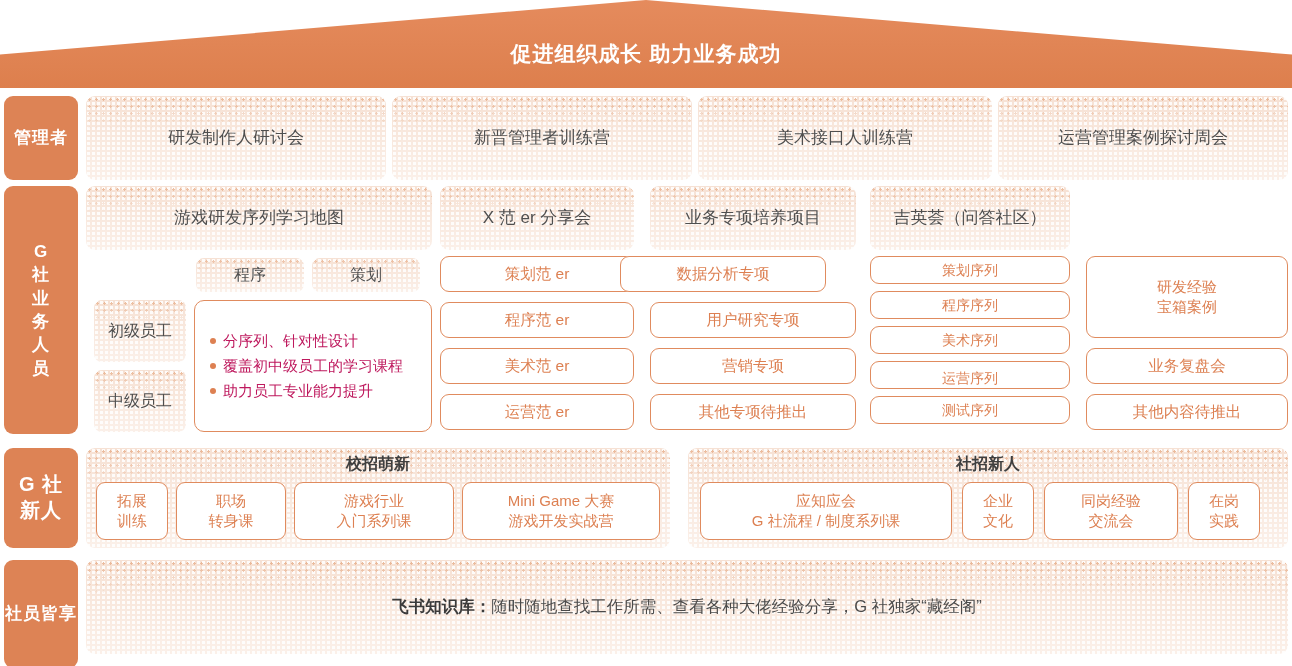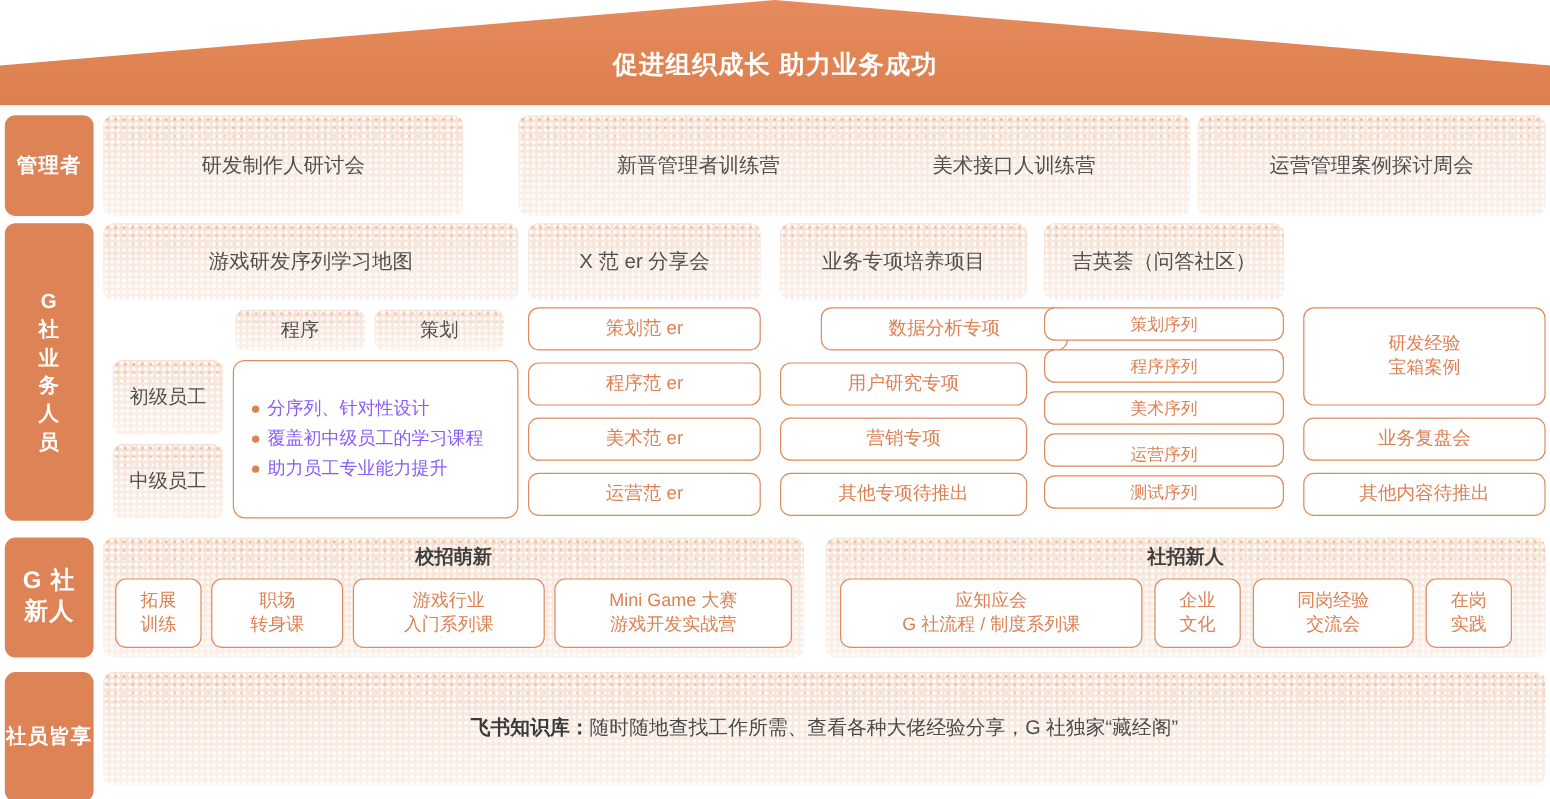--- a/index.html
+++ b/index.html
@@ -64,21 +64,21 @@
     text-align:center;font-size:16px;color:#4f4f4f;box-sizing:border-box;
   }
 
   .bulletbox{
     border:1.5px solid #e08b5e;border-radius:10px;background:#fff;
     box-sizing:border-box;padding:8px 10px 8px 12px;
     display:flex;flex-direction:column;justify-content:center;
   }
   .bulletbox ul{margin:0;padding:0 0 0 16px;list-style:none;}
   .bulletbox li{
-    position:relative;color:#8b5cf6;font-size:15px;line-height:1.62;
+    position:relative;color:#be185d;font-size:15px;line-height:1.62;
     margin:1px 0;
   }
   .bulletbox li::before{
     content:"";position:absolute;left:-13px;top:9px;
     width:6px;height:6px;border-radius:50%;background:#dd8052;
   }
 
   .grouphdr{
     position:absolute;left:0;right:0;top:6px;text-align:center;
     font-size:16px;font-weight:bold;color:#3f3f3f;z-index:3;
@@ -99,21 +99,21 @@
     <div class="roof-title">促进组织成长 助力业务成功</div>
   </div>
 
   <div class="sidebar-tab" style="position:absolute;left:4px;top:96px;width:74px;height:84px;font-size:17px;">
     <span>管理者</span>
   </div>
 
   <div class="dotcard" style="position:absolute;left:86px;top:96px;width:300px;height:84px;">
     <div class="card-title">研发制作人研讨会</div>
   </div>
-  <div class="dotcard" style="position:absolute;left:392px;top:96px;width:300px;height:84px;margin-left:40px;">
+  <div class="dotcard" style="position:absolute;left:392px;top:96px;width:300px;height:84px;">
     <div class="card-title">新晋管理者训练营</div>
   </div>
   <div class="dotcard" style="position:absolute;left:698px;top:96px;width:294px;height:84px;">
     <div class="card-title">美术接口人训练营</div>
   </div>
   <div class="dotcard" style="position:absolute;left:998px;top:96px;width:290px;height:84px;">
     <div class="card-title">运营管理案例探讨周会</div>
   </div>
 
   <div class="sidebar-tab" style="position:absolute;left:4px;top:186px;width:74px;height:248px;font-size:17px;flex-direction:column;line-height:1.38;">
@@ -160,21 +160,21 @@
   <div class="pill" style="position:absolute;left:440px;top:348px;width:194px;height:36px;">
     <span>美术范 er</span>
   </div>
   <div class="pill" style="position:absolute;left:440px;top:394px;width:194px;height:36px;">
     <span>运营范 er</span>
   </div>
 
   <div class="dotcard" style="position:absolute;left:650px;top:186px;width:206px;height:64px;">
     <div class="card-title">业务专项培养项目</div>
   </div>
-  <div class="pill" style="position:absolute;left:684px;top:256px;width:206px;height:36px;text-align:center;">
+  <div class="pill" style="position:absolute;left:620px;top:256px;width:206px;height:36px;text-align:center;">
     <span>数据分析专项</span>
   </div>
   <div class="pill" style="position:absolute;left:650px;top:302px;width:206px;height:36px;">
     <span>用户研究专项</span>
   </div>
   <div class="pill" style="position:absolute;left:650px;top:348px;width:206px;height:36px;">
     <span>营销专项</span>
   </div>
   <div class="pill" style="position:absolute;left:650px;top:394px;width:206px;height:36px;">
     <span>其他专项待推出</span>

